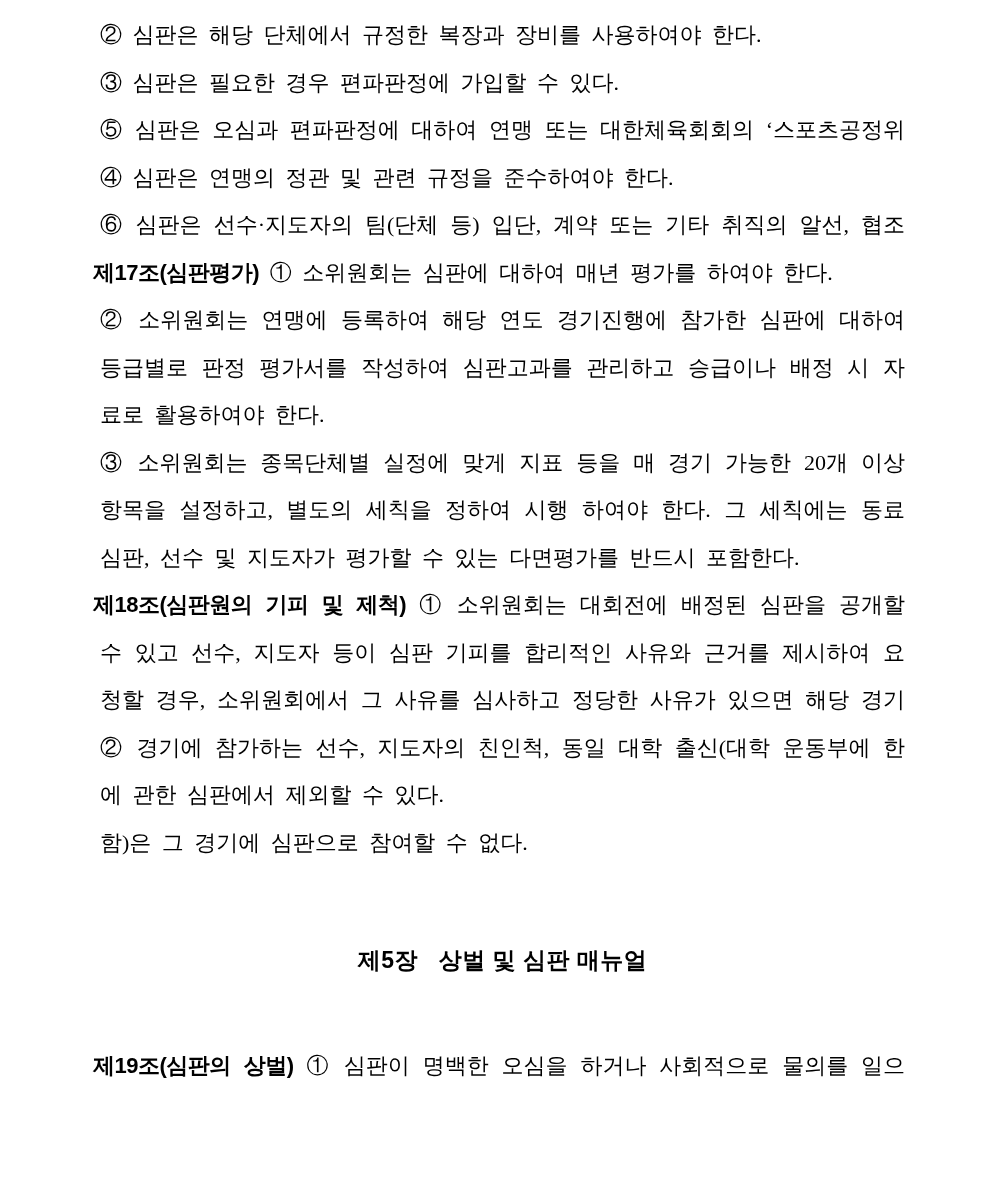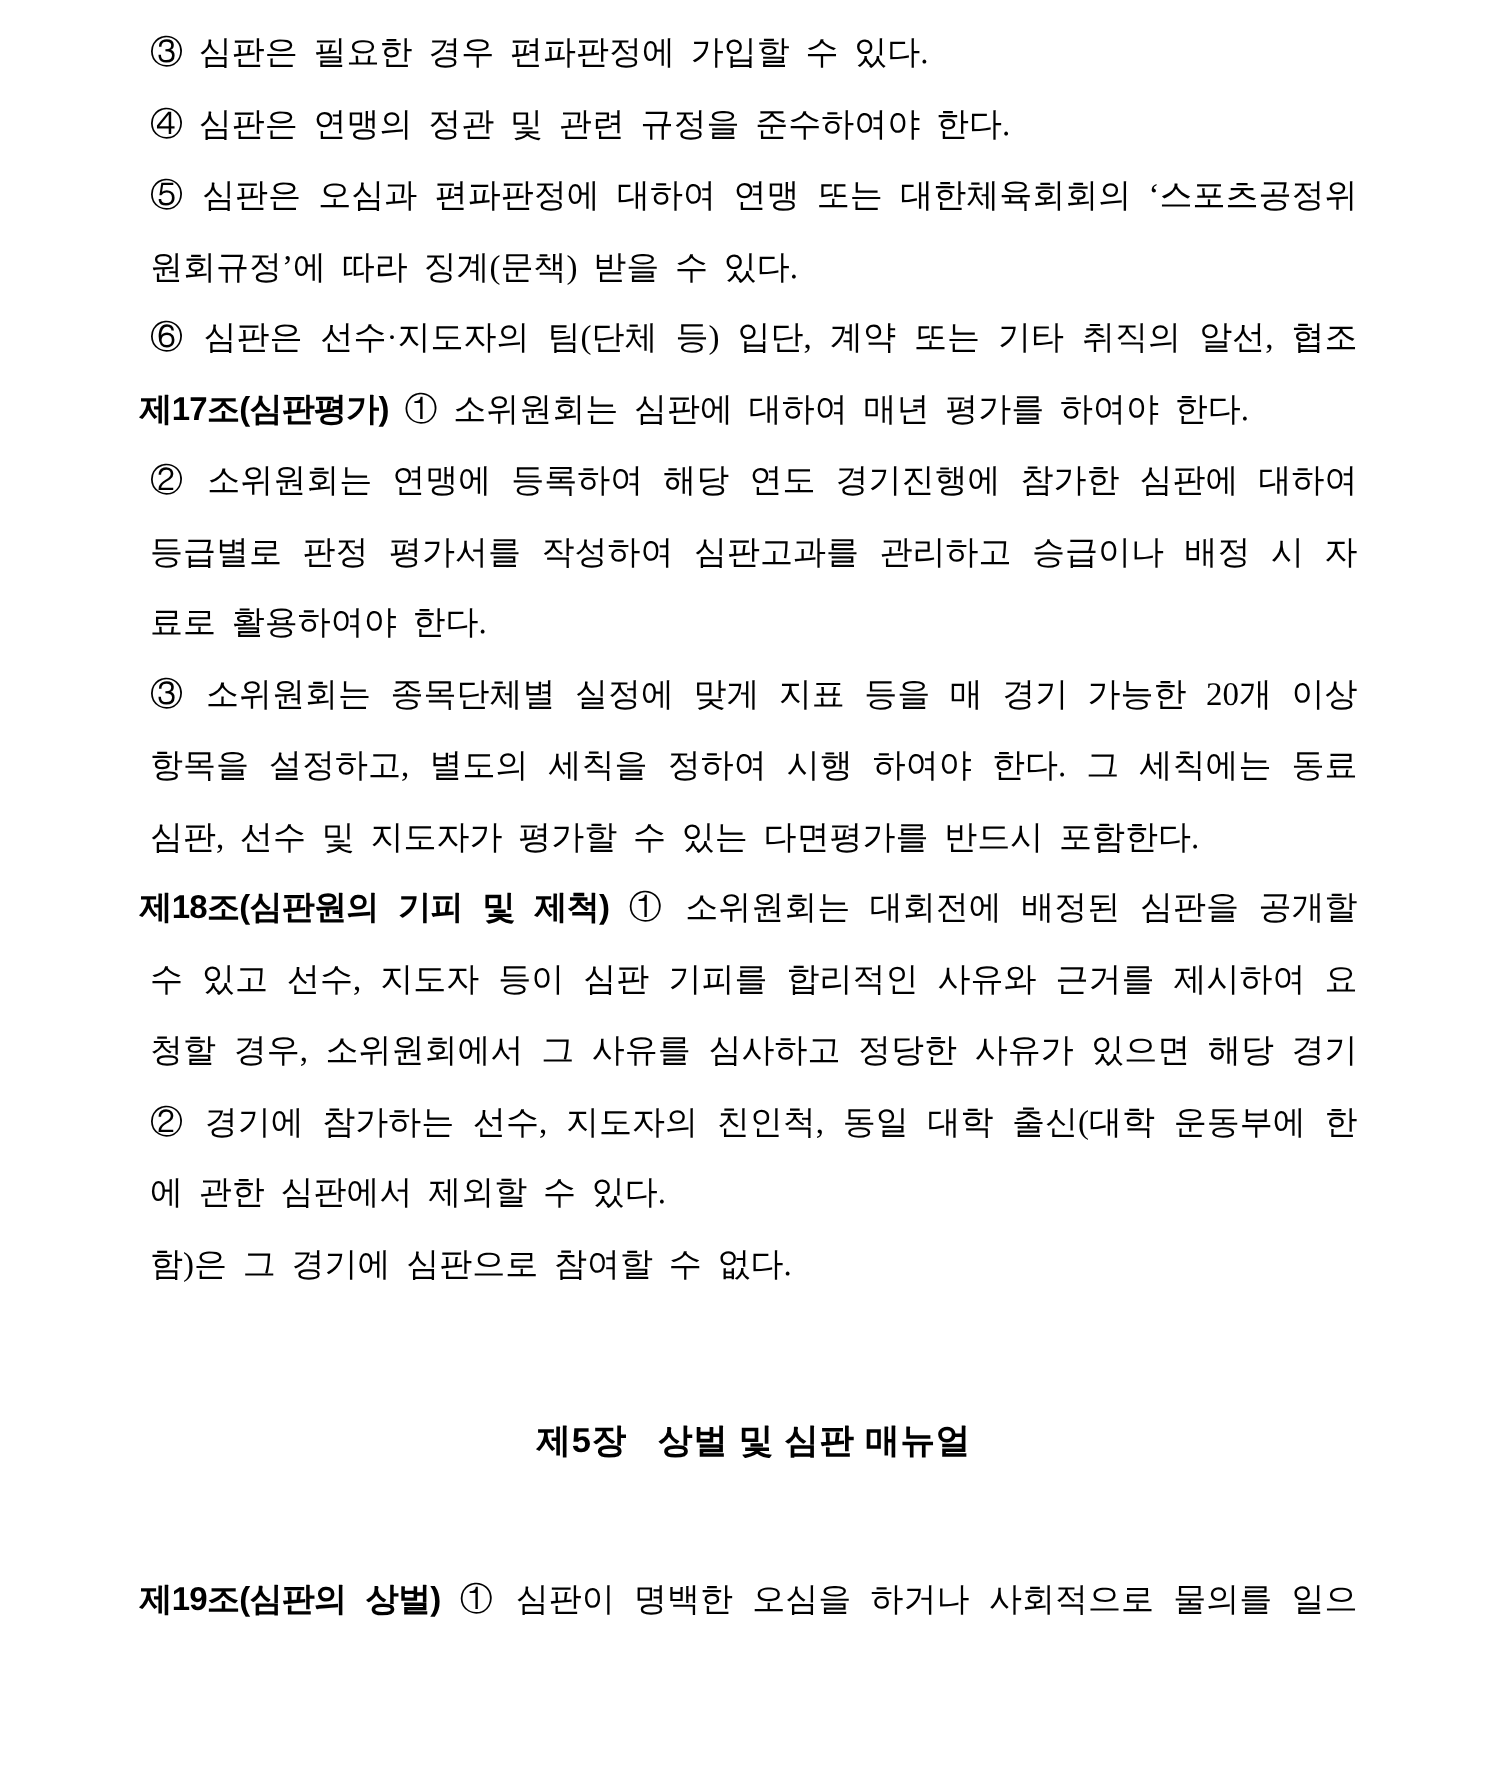--- a/index.html
+++ b/index.html
@@ -51,24 +51,24 @@
   .last {
     margin-top: 58px;
   }
 </style>
 </head>
 <body>
 
 <div class="page">
 
   <div class="body-text">
+    <div class="ln">② 심판은 해당 단체에서 규정한 복장과 장비를 사용하여야 한다.</div>
     <div class="ln">③ 심판은 필요한 경우 편파판정에 가입할 수 있다.</div>
+    <div class="ln jfy">⑤ 심판은 오심과 편파판정에 대하여 연맹 또는 대한체육회회의 ‘스포츠공정위</div>
     <div class="ln">④ 심판은 연맹의 정관 및 관련 규정을 준수하여야 한다.</div>
-    <div class="ln jfy">⑤ 심판은 오심과 편파판정에 대하여 연맹 또는 대한체육회회의 ‘스포츠공정위</div>
-    <div class="ln">원회규정’에 따라 징계(문책) 받을 수 있다.</div>
     <div class="ln jfy">⑥ 심판은 선수·지도자의 팀(단체 등) 입단, 계약 또는 기타 취직의 알선, 협조</div>
     <div class="ln art"><span class="b">제17조(심판평가)</span><span> ① 소위원회는 심판에 대하여 매년 평가를 하여야 한다.</span></div>
     <div class="ln jfy">② 소위원회는 연맹에 등록하여 해당 연도 경기진행에 참가한 심판에 대하여</div>
     <div class="ln jfy">등급별로 판정 평가서를 작성하여 심판고과를 관리하고 승급이나 배정 시 자</div>
     <div class="ln">료로 활용하여야 한다.</div>
     <div class="ln jfy">③ 소위원회는 종목단체별 실정에 맞게 지표 등을 매 경기 가능한 20개 이상</div>
     <div class="ln jfy">항목을 설정하고, 별도의 세칙을 정하여 시행 하여야 한다. 그 세칙에는 동료</div>
     <div class="ln">심판, 선수 및 지도자가 평가할 수 있는 다면평가를 반드시 포함한다.</div>
     <div class="ln jfy art"><span class="b">제18조(심판원의 기피 및 제척)</span><span> ① 소위원회는 대회전에 배정된 심판을 공개할</span></div>
     <div class="ln jfy">수 있고 선수, 지도자 등이 심판 기피를 합리적인 사유와 근거를 제시하여 요</div>

